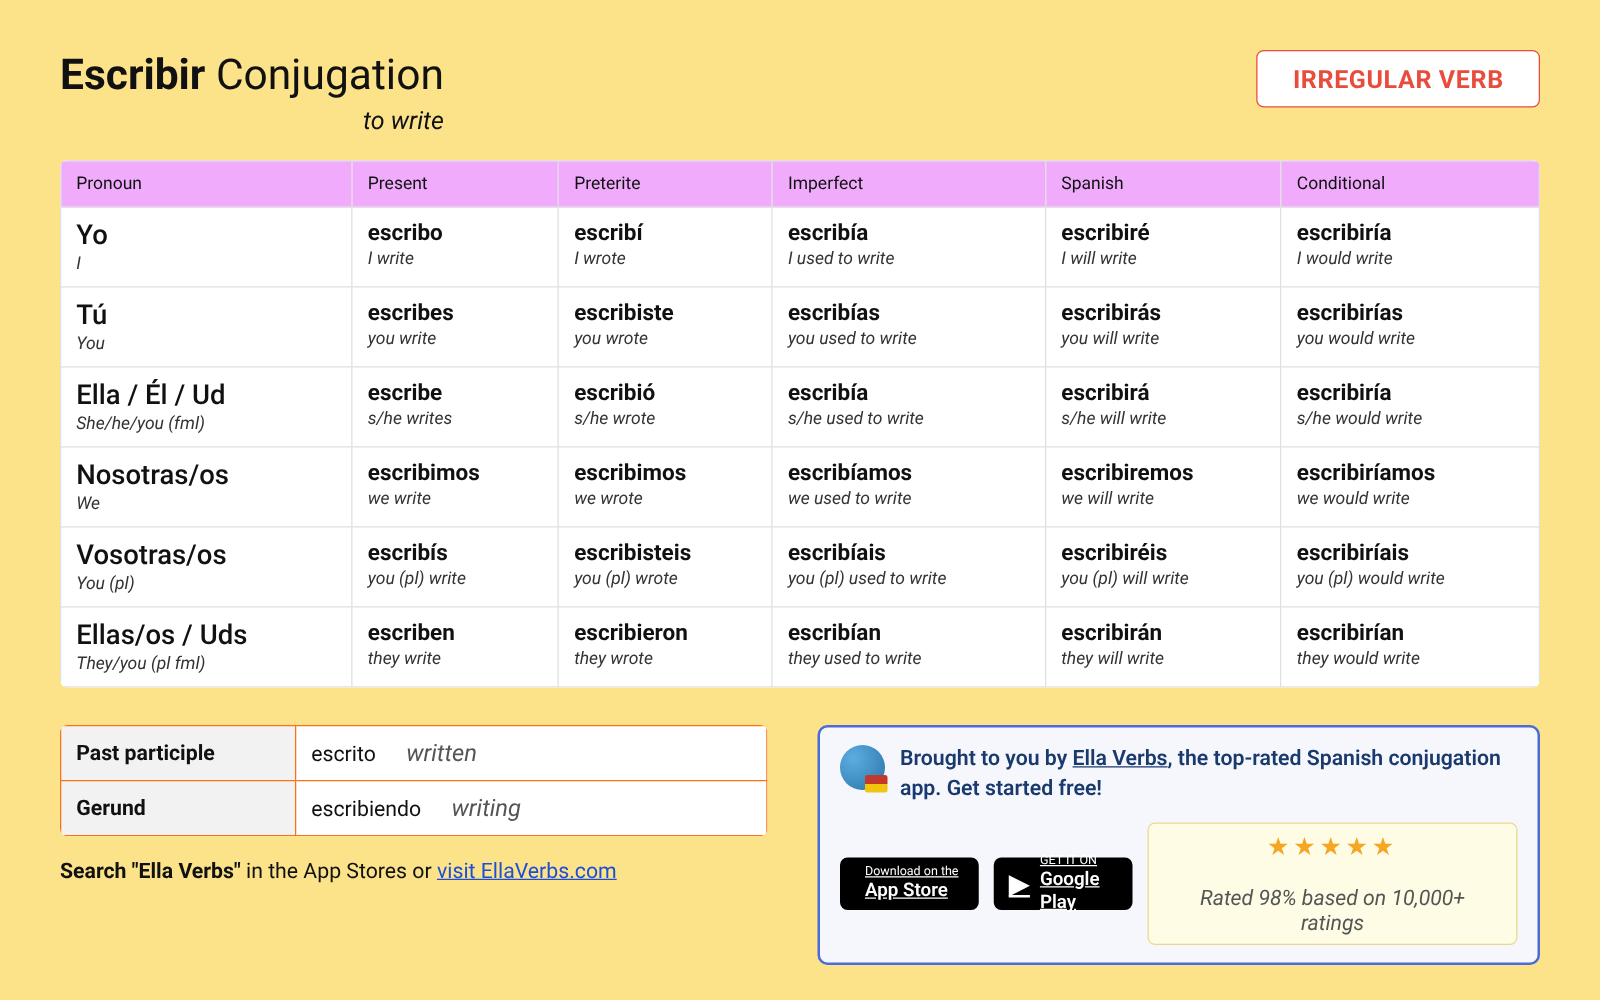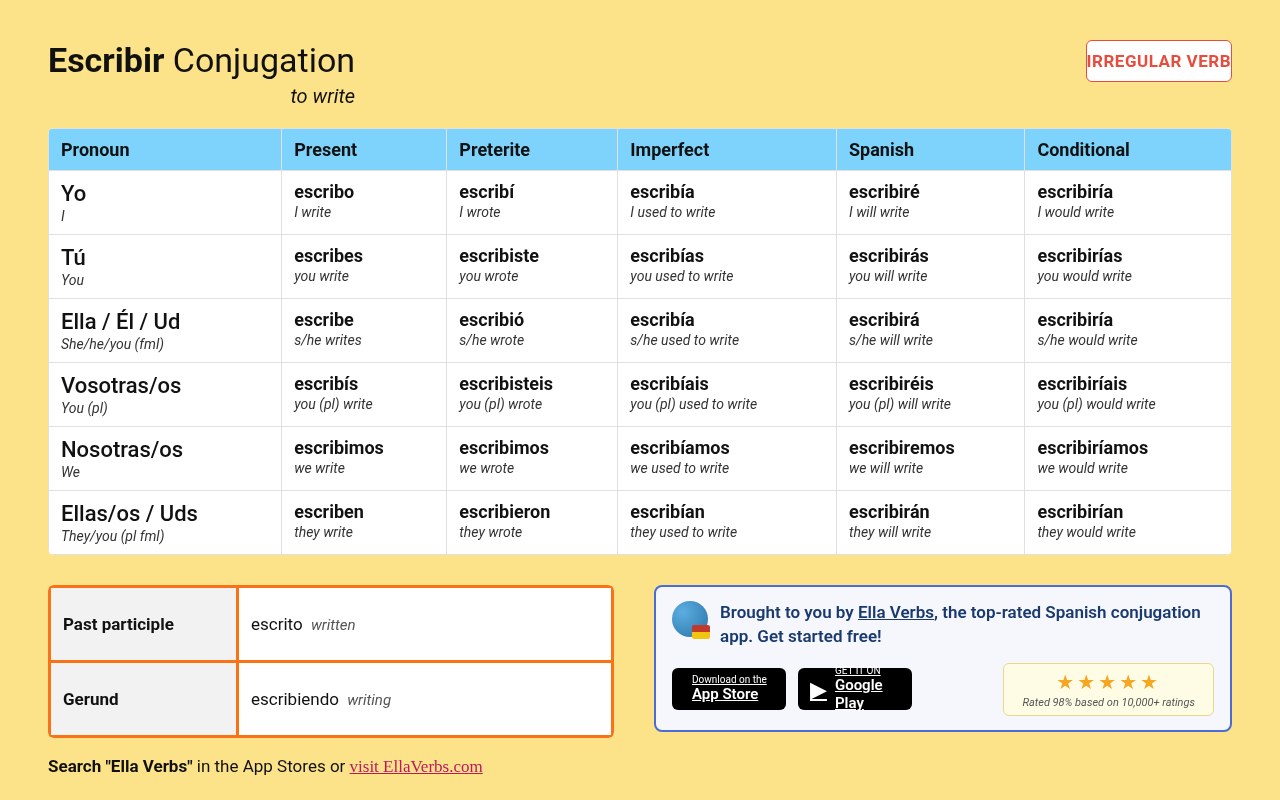--- a/index.html
+++ b/index.html
@@ -10,42 +10,42 @@
     height: 800px;
     padding: 40px 48px;
     color: #111;
   }
   .header { display: flex; justify-content: space-between; align-items: flex-start; margin-bottom: 20px; }
   .title-block h1 { font-size: 34px; font-weight: 400; }
   .title-block h1 strong { font-weight: 700; }
   .subtitle { font-style: italic; font-size: 20px; margin-top: 4px; text-align: right; }
   .badge {
     background: #fff; border: 1px solid #e74c3c; color: #e74c3c;
-    border-radius: 6px; padding: 10px 0; font-weight: 700; font-size: 17px;
+    border-radius: 6px; padding: 10px 28px; font-weight: 700; font-size: 20px;
     letter-spacing: 0.5px;
   }
   table.conj {
     width: 100%; border-collapse: collapse; background: #fff; border-radius: 6px;
     overflow: hidden; font-size: 17px;
   }
   table.conj th, table.conj td {
     border: 1px solid #e0e0e0; padding: 10px 12px; text-align: left; vertical-align: top;
   }
-  table.conj th { background: #7dd3fc; font-weight: 700; font-size: 18px; }
+  table.conj th { background: #f0abfc; font-weight: 400; font-size: 14px; }
   .es { font-size: 18px; font-weight: bold; }
   .en { font-style: italic; font-size: 14px; color: #333; margin-top: 2px; }
   .pronoun-es { font-size: 22px; font-weight: 500; }
   .bottom { display: flex; gap: 40px; margin-top: 30px; align-items: flex-start; }
   .left-bottom { flex: 0 0 566px; }
   table.part { width: 100%; border-collapse: collapse; background: #fff; border-radius: 6px; overflow: hidden; font-size: 17px; }
-  table.part td { border: 3px solid #f97316; padding: 26px 12px; }
+  table.part td { border: 1px solid #f97316; padding: 10px 12px; }
   table.part td.label { background: #f2f2f2; font-weight: 700; width: 188px; }
-  table.part .en2 { font-style: italic; font-size: 15px; color: #555; margin-left: 4px; }
+  table.part .en2 { font-style: italic; font-size: 19px; color: #555; margin-left: 20px; }
   .search-line { margin-top: 18px; font-size: 17px; }
-  .search-line a { color: #be185d; text-decoration: underline; font-family: Liberation Serif, serif; }
+  .search-line a { color: #1d4ed8; text-decoration: underline; }
   .promo {
     flex: 1; background: #f5f7fd; border: 2px solid #4a6cd4; border-radius: 8px;
     padding: 14px 16px;
   }
   .promo-top { display: flex; gap: 12px; }
   .promo-icon {
     width: 36px; height: 36px; border-radius: 50%;
     background: radial-gradient(circle at 30% 30%, #5dade2, #2874a6);
     flex-shrink: 0; position: relative;
   }
@@ -62,21 +62,21 @@
     display: flex; align-items: center; gap: 8px; height: 42px; width: 114px;
   }
   .store-btn .small { font-size: 10px; line-height: 1; }
   .store-btn .big { font-size: 15px; font-weight: 600; line-height: 1.2; }
   .store-icon { font-size: 22px; }
   .rating-box {
     margin-left: auto; background: #fffce6; border: 1px solid #e8d98a;
     border-radius: 6px; padding: 6px 18px; text-align: center;
   }
   .stars { color: #f5a623; font-size: 20px; letter-spacing: 3px; }
-  .rating-text { font-style: italic; font-size: 11px; color: #555; margin-top: 2px; }
+  .rating-text { font-style: italic; font-size: 17px; color: #555; margin-top: 20px; }
 </style>
 </head>
 <body>
 
 <div class="header">
   <div class="title-block">
     <h1><strong>Escribir</strong> <span>Conjugation</span></h1>
     <div class="subtitle">to write</div>
   </div>
   <div class="badge">IRREGULAR VERB</div>
@@ -167,20 +167,46 @@
           <div class="es">escribirá</div>
           <div class="en">s/he will write</div>
         </td>
         <td>
           <div class="es">escribiría</div>
           <div class="en">s/he would write</div>
         </td>
       </tr>
       <tr>
         <td>
+          <div class="pronoun-es">Nosotras/os</div>
+          <div class="en">We</div>
+        </td>
+        <td>
+          <div class="es">escribimos</div>
+          <div class="en">we write</div>
+        </td>
+        <td>
+          <div class="es">escribimos</div>
+          <div class="en">we wrote</div>
+        </td>
+        <td>
+          <div class="es">escribíamos</div>
+          <div class="en">we used to write</div>
+        </td>
+        <td>
+          <div class="es">escribiremos</div>
+          <div class="en">we will write</div>
+        </td>
+        <td>
+          <div class="es">escribiríamos</div>
+          <div class="en">we would write</div>
+        </td>
+      </tr>
+      <tr>
+        <td>
           <div class="pronoun-es">Vosotras/os</div>
           <div class="en">You (pl)</div>
         </td>
         <td>
           <div class="es">escribís</div>
           <div class="en">you (pl) write</div>
         </td>
         <td>
           <div class="es">escribisteis</div>
           <div class="en">you (pl) wrote</div>
@@ -189,46 +215,20 @@
           <div class="es">escribíais</div>
           <div class="en">you (pl) used to write</div>
         </td>
         <td>
           <div class="es">escribiréis</div>
           <div class="en">you (pl) will write</div>
         </td>
         <td>
           <div class="es">escribiríais</div>
           <div class="en">you (pl) would write</div>
-        </td>
-      </tr>
-      <tr>
-        <td>
-          <div class="pronoun-es">Nosotras/os</div>
-          <div class="en">We</div>
-        </td>
-        <td>
-          <div class="es">escribimos</div>
-          <div class="en">we write</div>
-        </td>
-        <td>
-          <div class="es">escribimos</div>
-          <div class="en">we wrote</div>
-        </td>
-        <td>
-          <div class="es">escribíamos</div>
-          <div class="en">we used to write</div>
-        </td>
-        <td>
-          <div class="es">escribiremos</div>
-          <div class="en">we will write</div>
-        </td>
-        <td>
-          <div class="es">escribiríamos</div>
-          <div class="en">we would write</div>
         </td>
       </tr>
       <tr>
         <td>
           <div class="pronoun-es">Ellas/os / Uds</div>
           <div class="en">They/you (pl fml)</div>
         </td>
         <td>
           <div class="es">escriben</div>
           <div class="en">they write</div>

